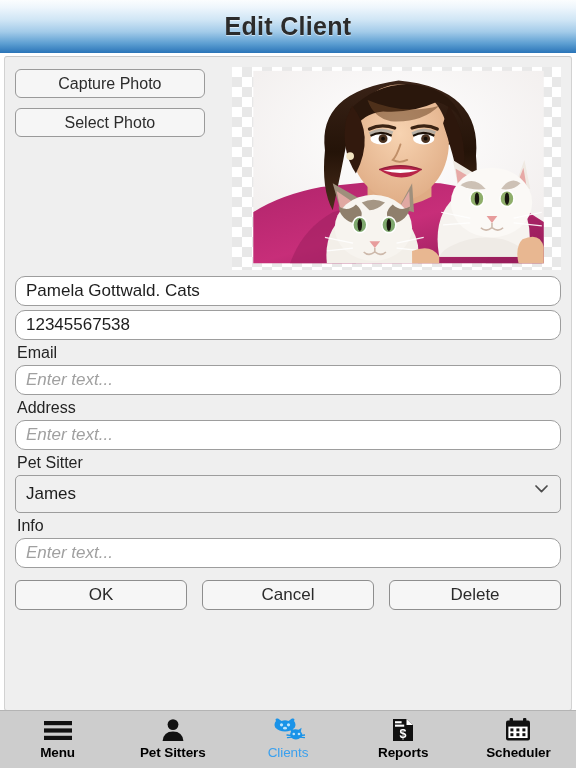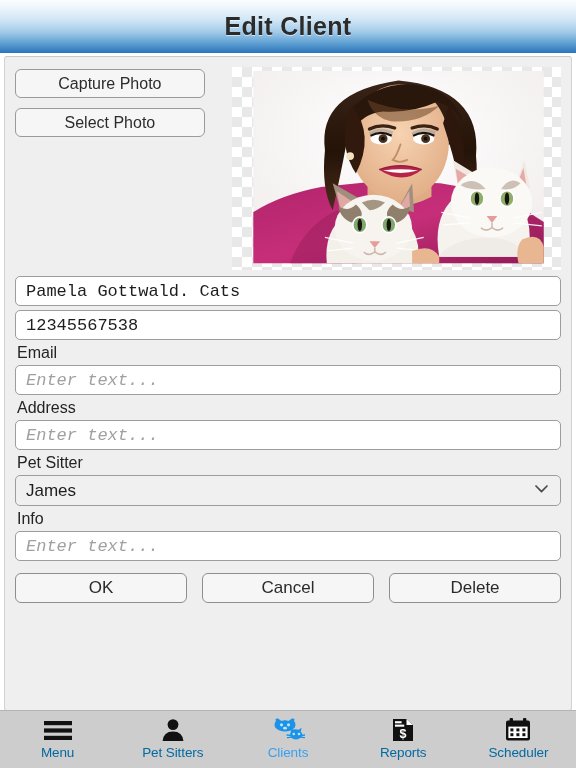--- a/index.html
+++ b/index.html
@@ -108,36 +108,36 @@
     font-size: 16px;
     color: #242424;
     padding: 0 0 3px 2px;
     display: block;
   }
   .input {
     width: 100%;
     height: 30px;
     background: #ffffff;
     border: 1px solid #9d9d9d;
-    border-radius: 5px;
-    font-family: Liberation Mono, monospace;
+    border-radius: 10px;
+    font-family: Liberation Sans, sans-serif;
     font-size: 17px;
     color: #1d1d1d;
     padding: 4px 10px;
     outline: none;
   }
   .input::placeholder {
     color: #a0a0a0;
     font-style: italic;
     font-size: 17px;
   }
   .select-wrap { position: relative; }
   .select {
     width: 100%;
-    height: 31px;
+    height: 38px;
     background: #f0f0f0;
     border: 1px solid #9d9d9d;
     border-radius: 5px;
     font-family: "Liberation Sans", sans-serif;
     font-size: 17px;
     color: #1d1d1d;
     padding: 0 36px 0 10px;
     display: flex;
     align-items: center;
     cursor: pointer;
@@ -188,22 +188,22 @@
     cursor: pointer;
   }
   .tab-icon {
     height: 26px;
     display: flex;
     align-items: center;
     justify-content: center;
   }
   .tab-label {
     font-size: 13.5px;
-    color: #0369a1;
-    font-weight: normal;
+    color: #000000;
+    font-weight: bold;
     letter-spacing: -0.1px;
   }
   .tab.active .tab-label { color: #3aa0ee; font-weight: normal; }
 </style>
 </head>
 <body>
 
 <div class="header">
   <div class="header-title">Edit Client</div>
 </div>

